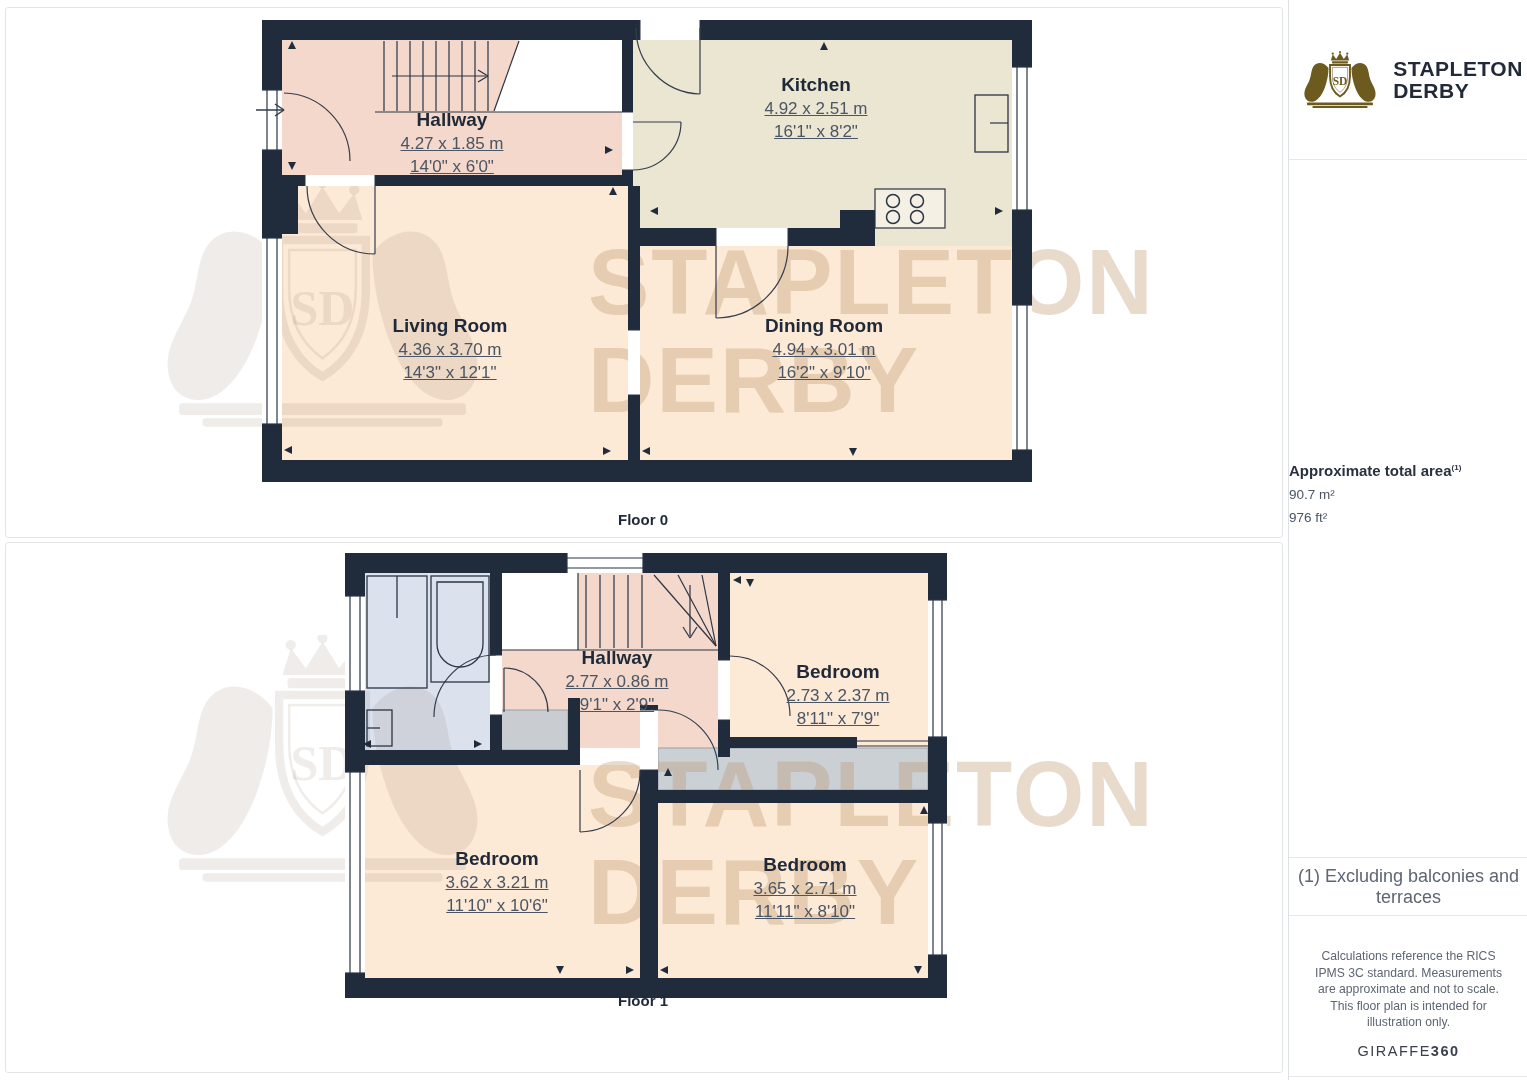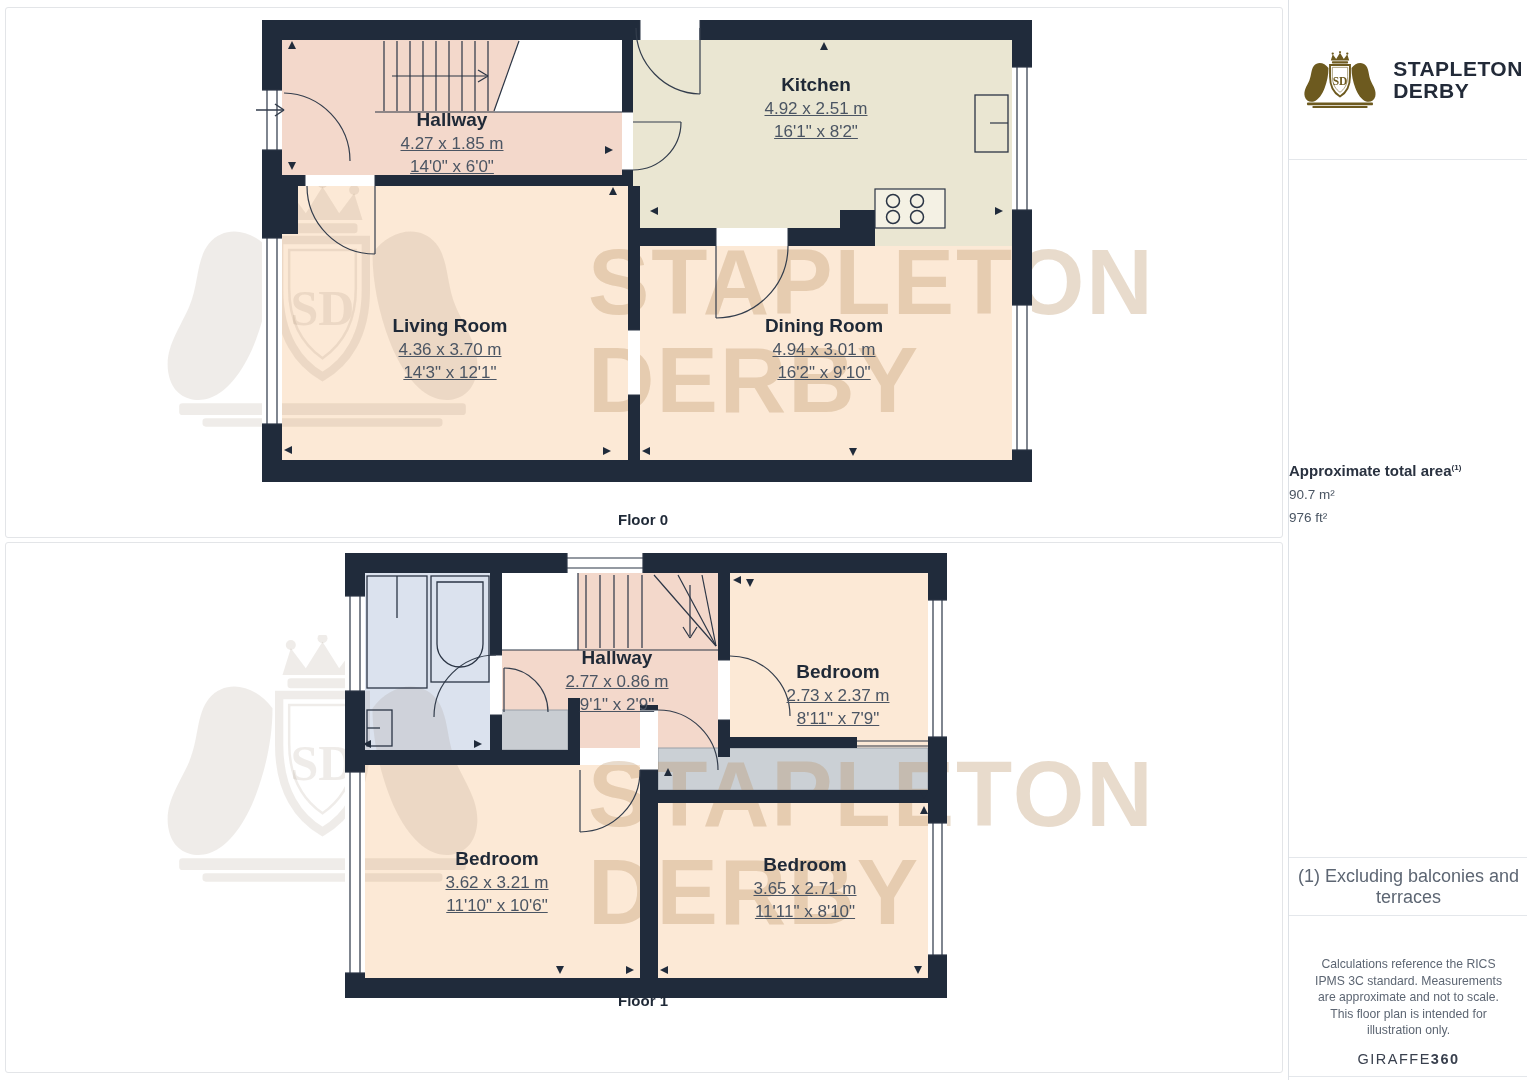--- a/index.html
+++ b/index.html
@@ -21,21 +21,21 @@
   .logo-text{display:flex;flex-direction:column;}
   .logo-line{font-weight:700;font-size:21px;line-height:22px;letter-spacing:0.5px;color:#222a38;}
   #area-section{position:absolute;left:0;top:462px;width:100%;text-align:left;}
   .area-title{font-weight:700;font-size:15px;color:#2a3240;}
   .area-title sup{font-size:8px;}
   .area-value{font-size:13.5px;color:#4a5563;margin-top:8px;}
   #footnote1-section{position:absolute;left:0;top:857px;width:100%;height:58px;border-top:1px solid #e4e7eb;
                      display:flex;align-items:center;justify-content:center;}
   .footnote-text{font-size:18px;color:#5d6673;text-align:center;}
   #footnote2-section{position:absolute;left:0;top:915px;width:100%;height:162px;border-top:1px solid #e4e7eb;
-                     border-bottom:1px solid #e4e7eb;box-sizing:border-box;padding-top:40px;}
+                     border-bottom:1px solid #e4e7eb;box-sizing:border-box;padding-top:32px;}
   .disclaimer{width:204px;margin:0 auto;font-size:12.2px;line-height:16.5px;color:#5d6673;text-align:center;}
   .provider{margin-top:12px;text-align:center;font-size:14.5px;letter-spacing:1.5px;color:#39404e;}
   .provider .p1{font-weight:400;} .provider .p2{font-weight:800;}
   .wm-text{font-weight:700;letter-spacing:2px;font-family:"Liberation Sans",sans-serif;}
 </style>
 </head>
 <body>
 
 <div id="page">
 

